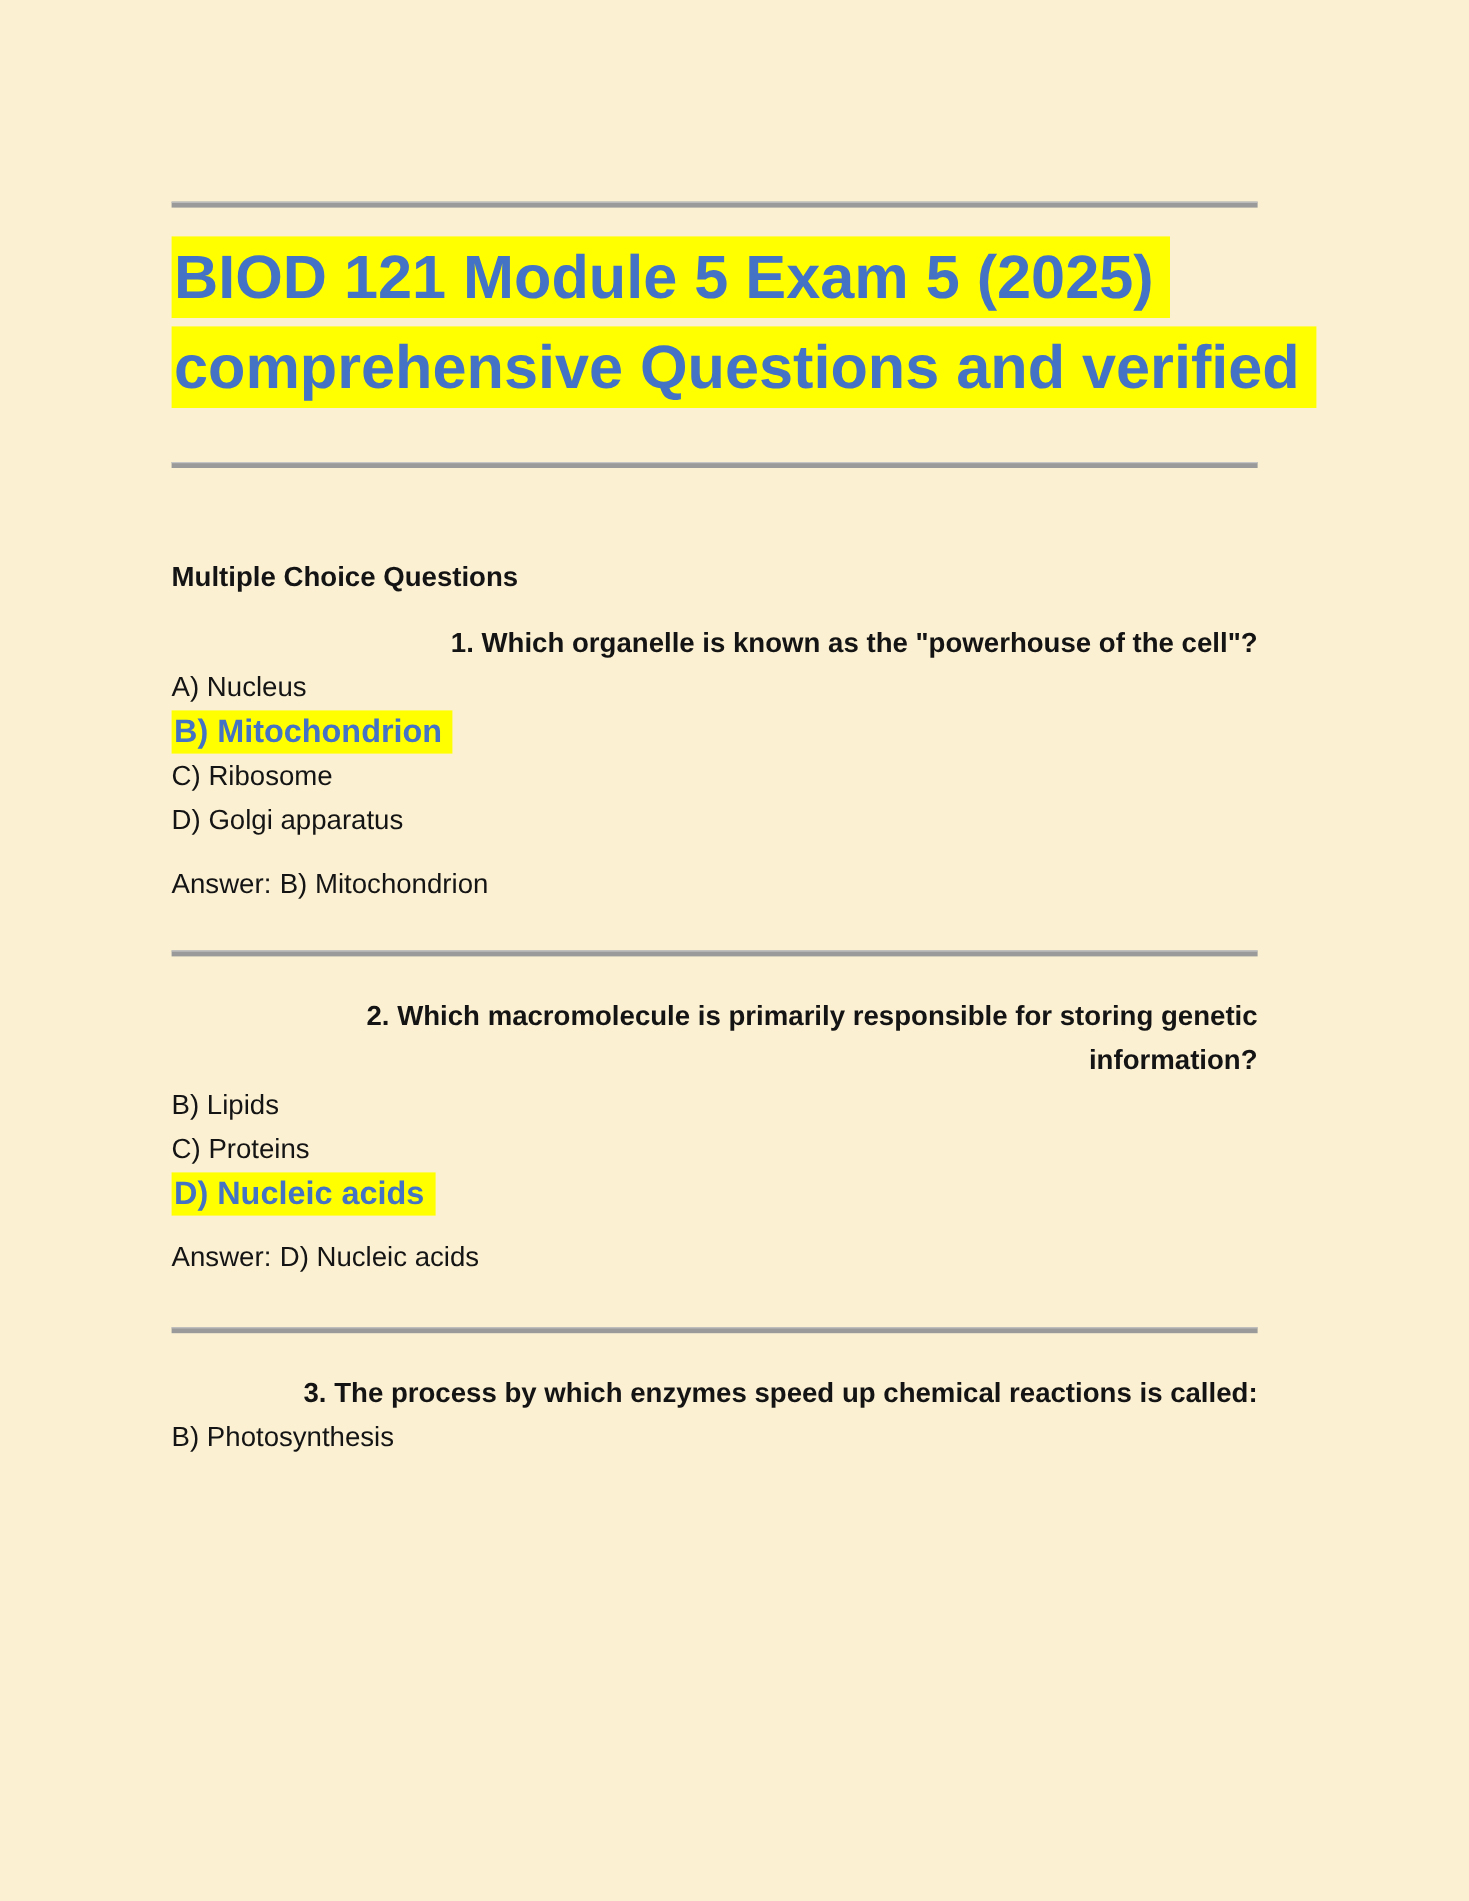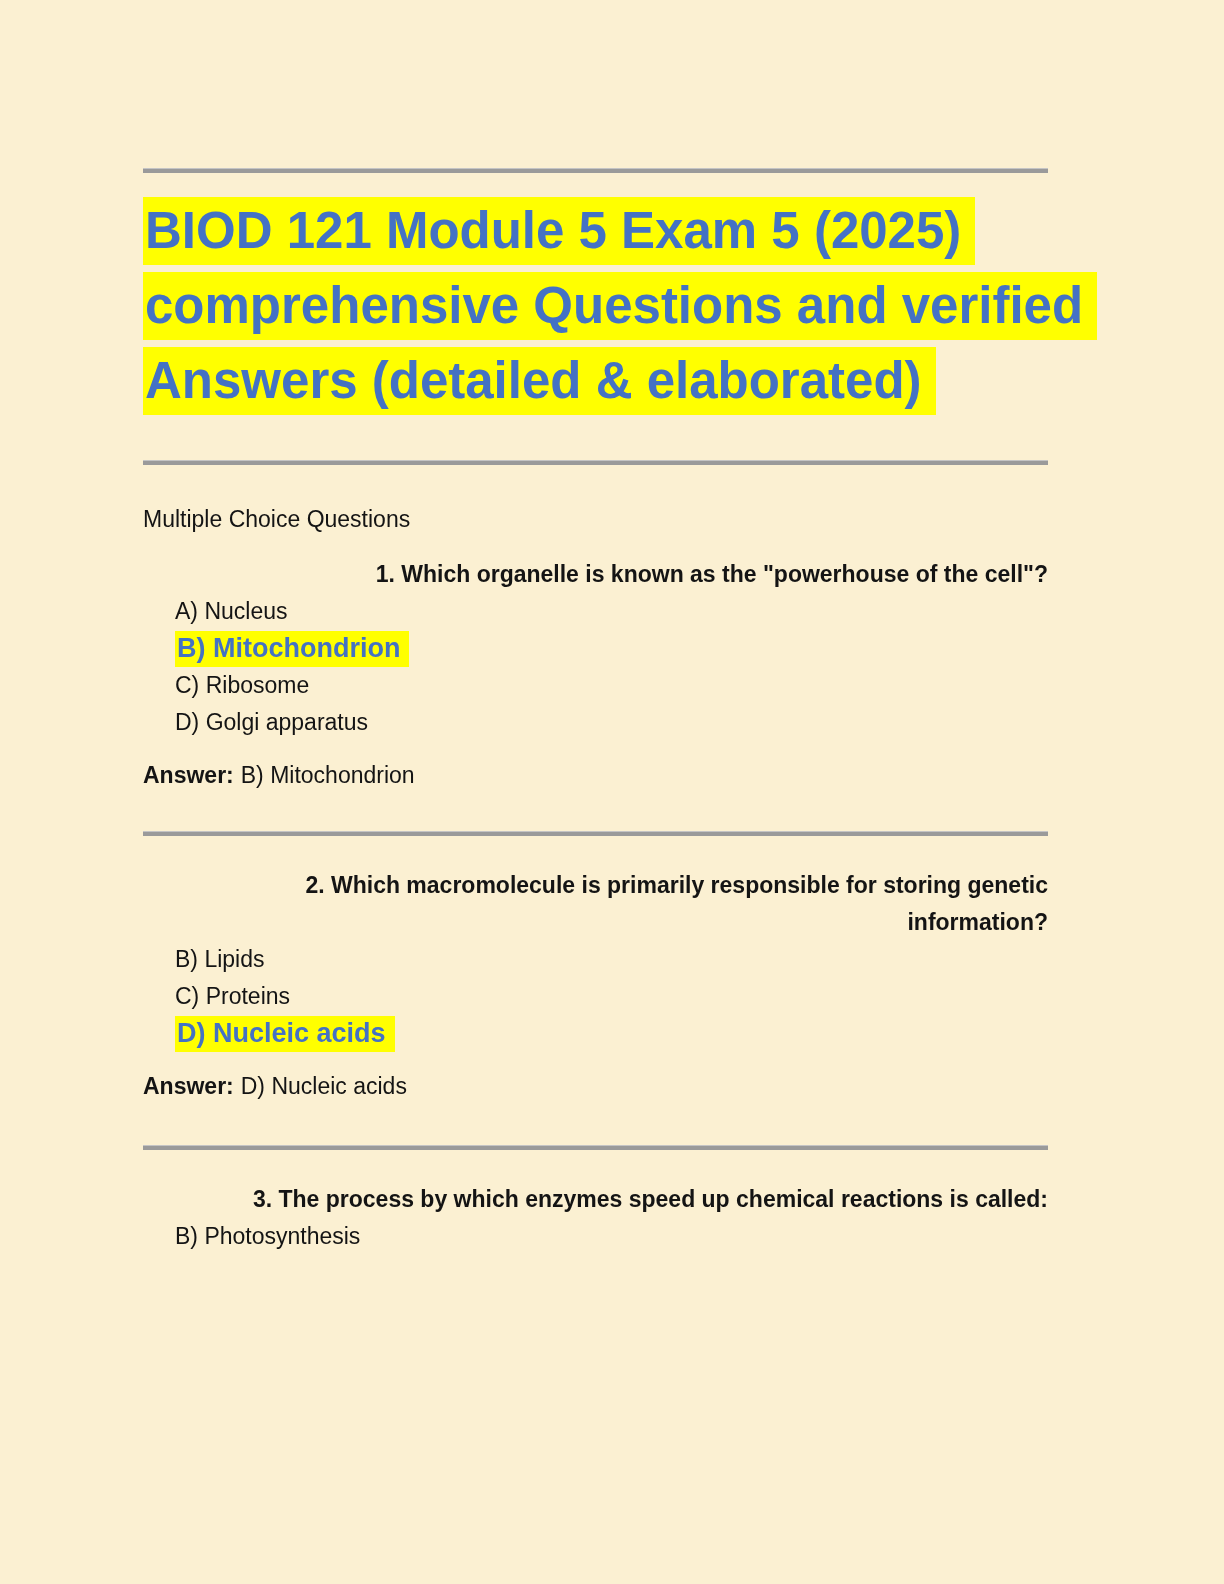--- a/index.html
+++ b/index.html
@@ -28,70 +28,68 @@
     line-height:75px;
   }
   .doc-title .tline{white-space:nowrap;}
   .doc-title mark{
     background:#FFFF00;
     color:#4472C4;
     padding:5px 14px 6px 2px;
   }
   .rule-after-title{margin-top:42px;}
   .section-heading{
-    margin-top:36px;
+    margin-top:72px;
     font-size:23px;
-    font-weight:400;
+    font-weight:700;
     line-height:37px;
   }
   .q-heading{
     margin-top:18px;
     font-size:23px;
     font-weight:700;
     line-height:37px;
     text-align:right;
   }
   .q-heading .qline{white-space:nowrap;}
   .q-block .q-heading{margin-top:12px;}
   .opt{
     font-size:23px;
     line-height:37px;
-    margin-left:32px;
   }
   .opt.hl{
     font-size:27px;
     font-weight:700;
     color:#4472C4;
   }
   .opt.hl mark{
     background:#FFFF00;
     color:#4472C4;
     padding:2px 9px 4px 2px;
   }
   .answer-row{
     margin-top:16px;
     font-size:23px;
     line-height:37px;
   }
-  .answer-label{font-weight:700;text-align:center;}
+  .answer-label{font-weight:400;text-align:center;}
   .answer-text{margin-left:7px;}
   .rule-mid-1{margin-top:37px;margin-bottom:31px;}
   .rule-mid-2{margin-top:40px;margin-bottom:31px;}
 </style>
 </head>
 <body>
 
 <div class="page">
 
   <div class="rule"></div>
 
   <div class="doc-title">
     <div class="tline"><mark>BIOD 121 Module 5 Exam 5 (2025)</mark></div>
     <div class="tline"><mark>comprehensive Questions and verified</mark></div>
-    <div class="tline"><mark>Answers (detailed &amp; elaborated)</mark></div>
   </div>
 
   <div class="rule rule-after-title"></div>
 
   <div class="section-heading">Multiple Choice Questions</div>
 
   <div class="q-heading">
     <div class="qline">1. Which organelle is known as the "powerhouse of the cell"?</div>
   </div>
   <div class="opt">A) Nucleus</div>

